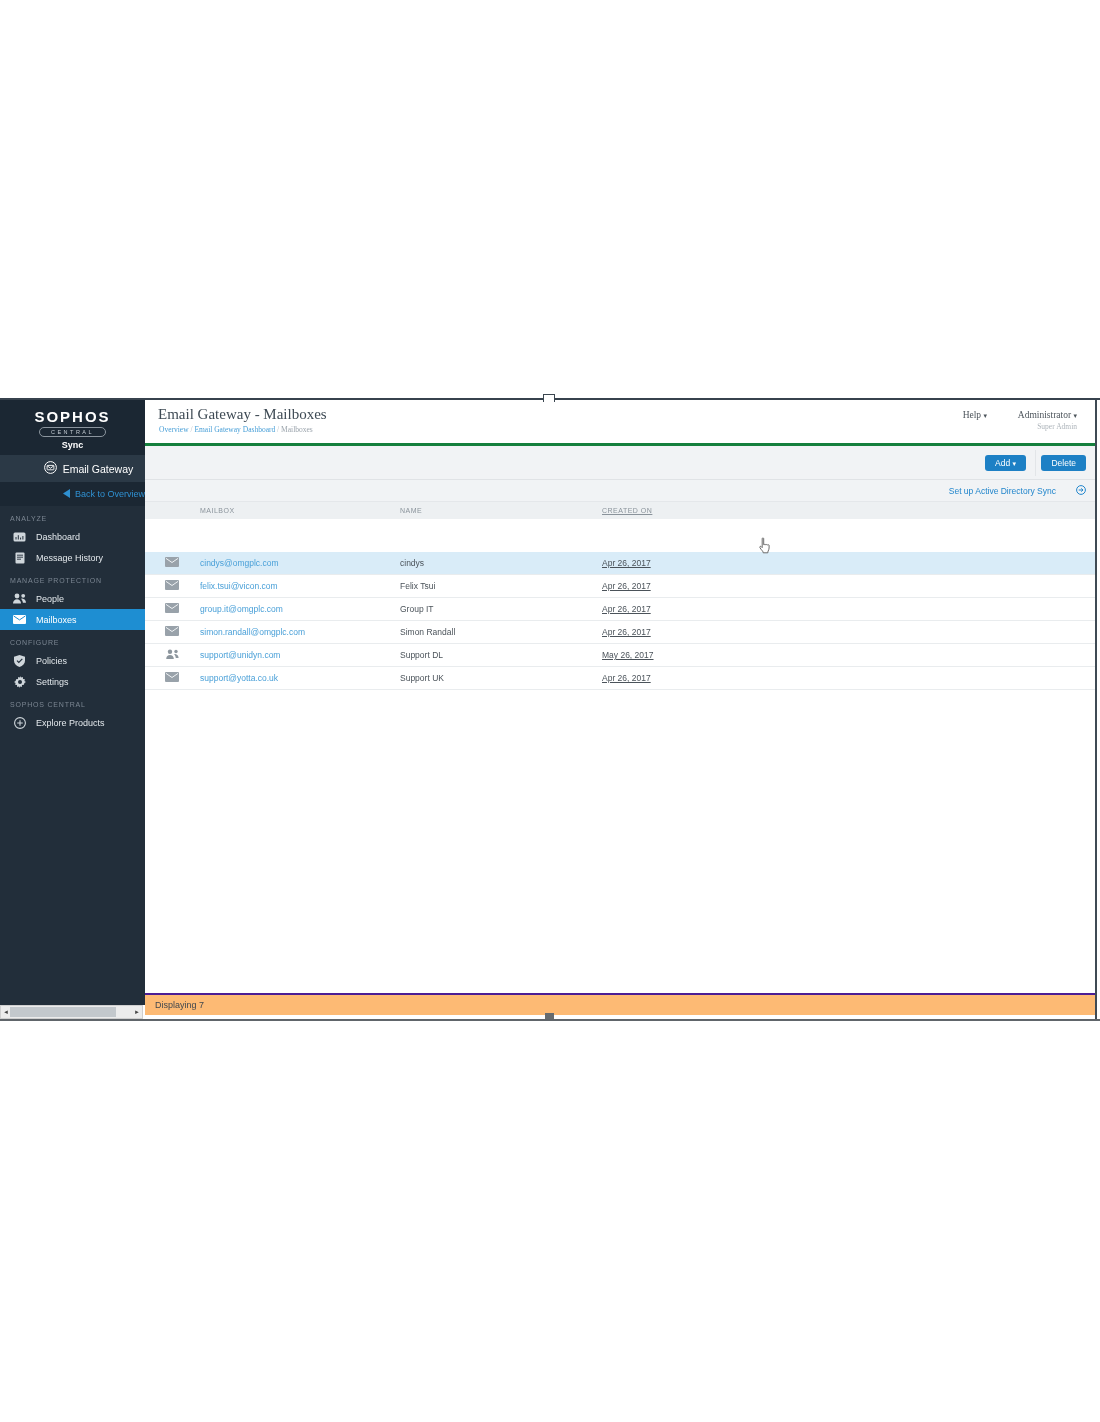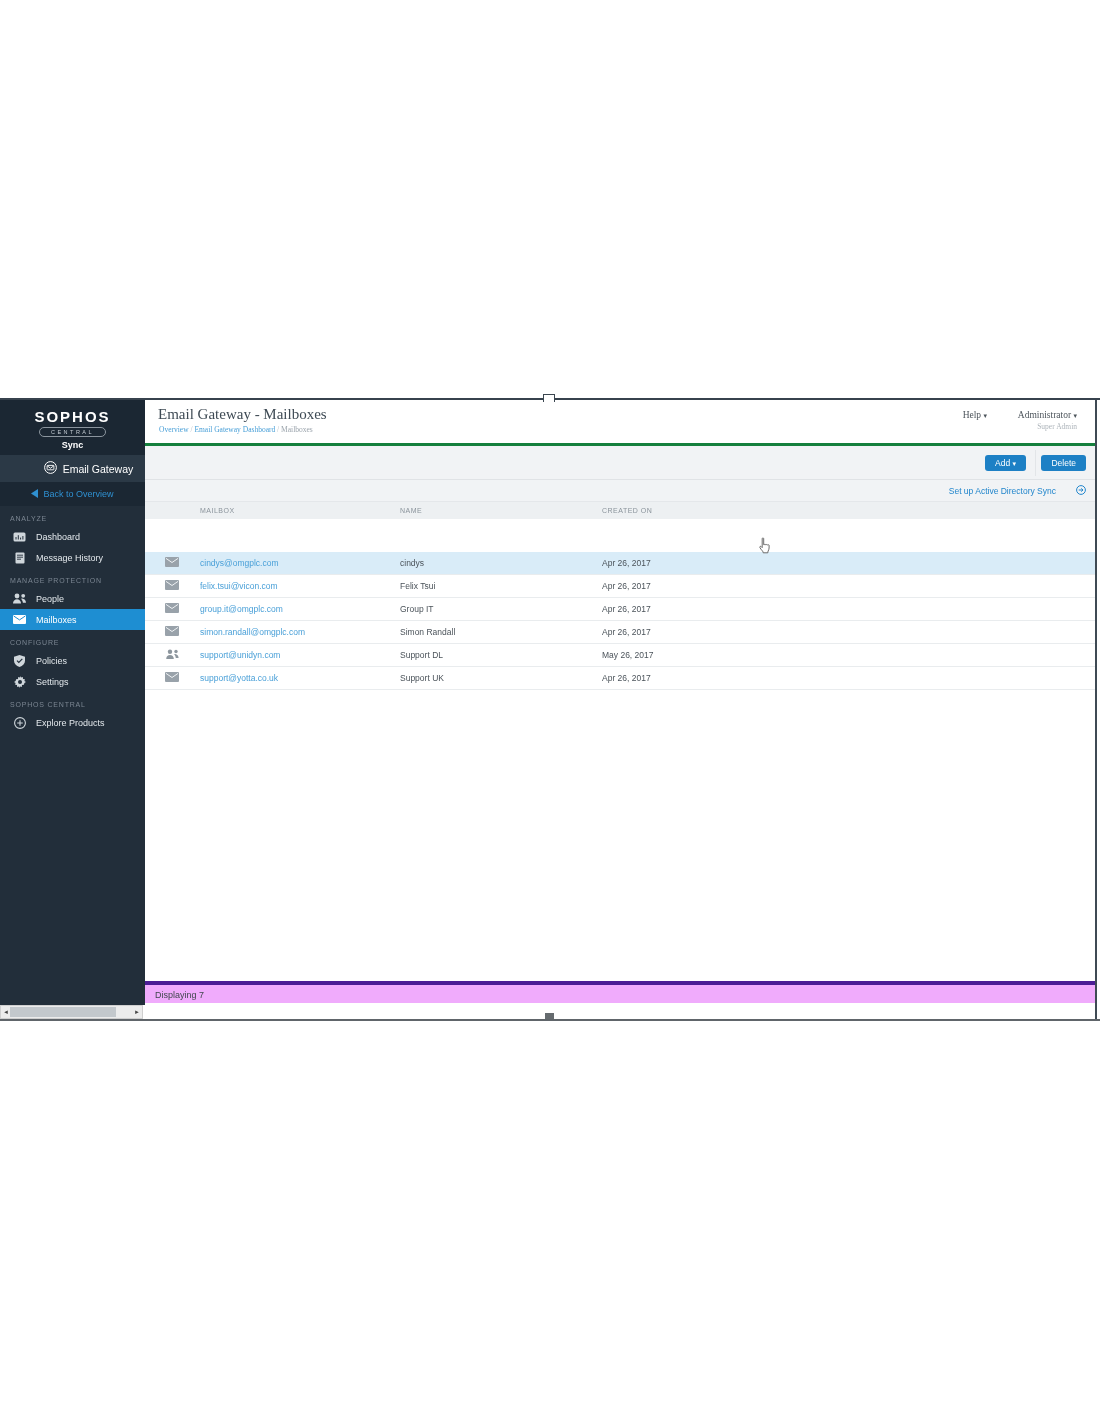--- a/index.html
+++ b/index.html
@@ -17,21 +17,21 @@
              background:#222e3a; color:#e3e8ec; }
   .logo-area { height:55px; background:#1b2733; display:flex; flex-direction:column;
                align-items:center; padding-top:8px; }
   .brand { font-size:15px; font-weight:bold; letter-spacing:2px; color:#fff; }
   .brand-pill { margin-top:2px; font-size:5.5px; letter-spacing:2.5px; color:#c3cbd2;
                 border:1px solid #8b959e; border-radius:8px; padding:1px 11px; }
   .brand-edition { margin-top:3px; font-size:9px; font-weight:bold; color:#fff; }
   .context-row { height:27px; background:#2b3946; display:flex; align-items:center;
                  justify-content:center; gap:6px; font-size:10.5px; color:#fff;padding-left:32px; }
   .back-row { height:24px; background:#1b2733; display:flex; align-items:center;
-              justify-content:center; gap:5px; font-size:9px; color:#2f90d1; }
+              justify-content:flex-end; gap:5px; font-size:9px; color:#2f90d1; }
   .section-header { padding:9px 0 4px 10px; font-size:7px; letter-spacing:.8px;
                     color:#7b8692; }
   .nav-item { height:21px; display:flex; align-items:center; padding-left:12px;
               gap:9px; font-size:9px; color:#e3e8ec; cursor:default; }
   .nav-item .icon { width:15px; display:flex; justify-content:center; align-items:center; }
   .nav-item.selected { background:#1e8ed2; color:#fff; }
 
   
   .hscroll { position:absolute; top:605px; left:0; width:143px; height:14px;
              background:#ececec; border:1px solid #cfcfcf; }
@@ -70,28 +70,28 @@
   .sync-band { position:relative; height:22px; background:#f1f3f5;
                border-bottom:1px solid #e4e7ea; }
   .sync-link { position:absolute; right:9px; top:5px; font-size:8.5px; color:#2286cc;
                display:flex; align-items:center; gap:20px; }
 
   .thead { display:flex; height:17px; background:#edf0f2; align-items:center;
            font-size:7px; letter-spacing:.5px; color:#8a939b; }
   .cell-icon { width:55px; padding-left:20px; display:flex; align-items:center; }
   .col-0 { width:200px; }
   .col-1 { width:202px; }
-  .col-2 { flex:1; }
+  .col-2 { flex:1;text-decoration:underline; }
   .trow { display:flex; height:23px; align-items:center; font-size:8.5px;
           color:#4b535a; border-bottom:1px solid #e9ecee; background:#fff; }
   .trow.selected { background:#d9ecf8;margin-top:33px; }
   .maillink { color:#4aa0d8; }
 
-  .content-footer { position:absolute; bottom:16px; left:0; width:100%; height:22px;
-                    background:#f0abfc; border-top:4px solid #4c1d95; font-size:9px;
+  .content-footer { position:absolute; bottom:4px; left:0; width:100%; height:22px;
+                    background:#fdba74; border-top:2px solid #4c1d95; font-size:9px;
                     color:#40474e; line-height:21px; padding-left:10px; }
 
   .bottom-border { position:absolute; top:619px; left:0; width:1100px; height:2px;
                    background:#60656a; }
 
   
   .notch-top { position:absolute; top:394px; left:543px; width:12px; height:8px;
                background:#fff; border:1px solid #3b4650; border-bottom:none; z-index:4; }
   .notch-bottom { position:absolute; top:1013px; left:545px; width:9px; height:6px;
                   background:#666b6f; z-index:4; }

